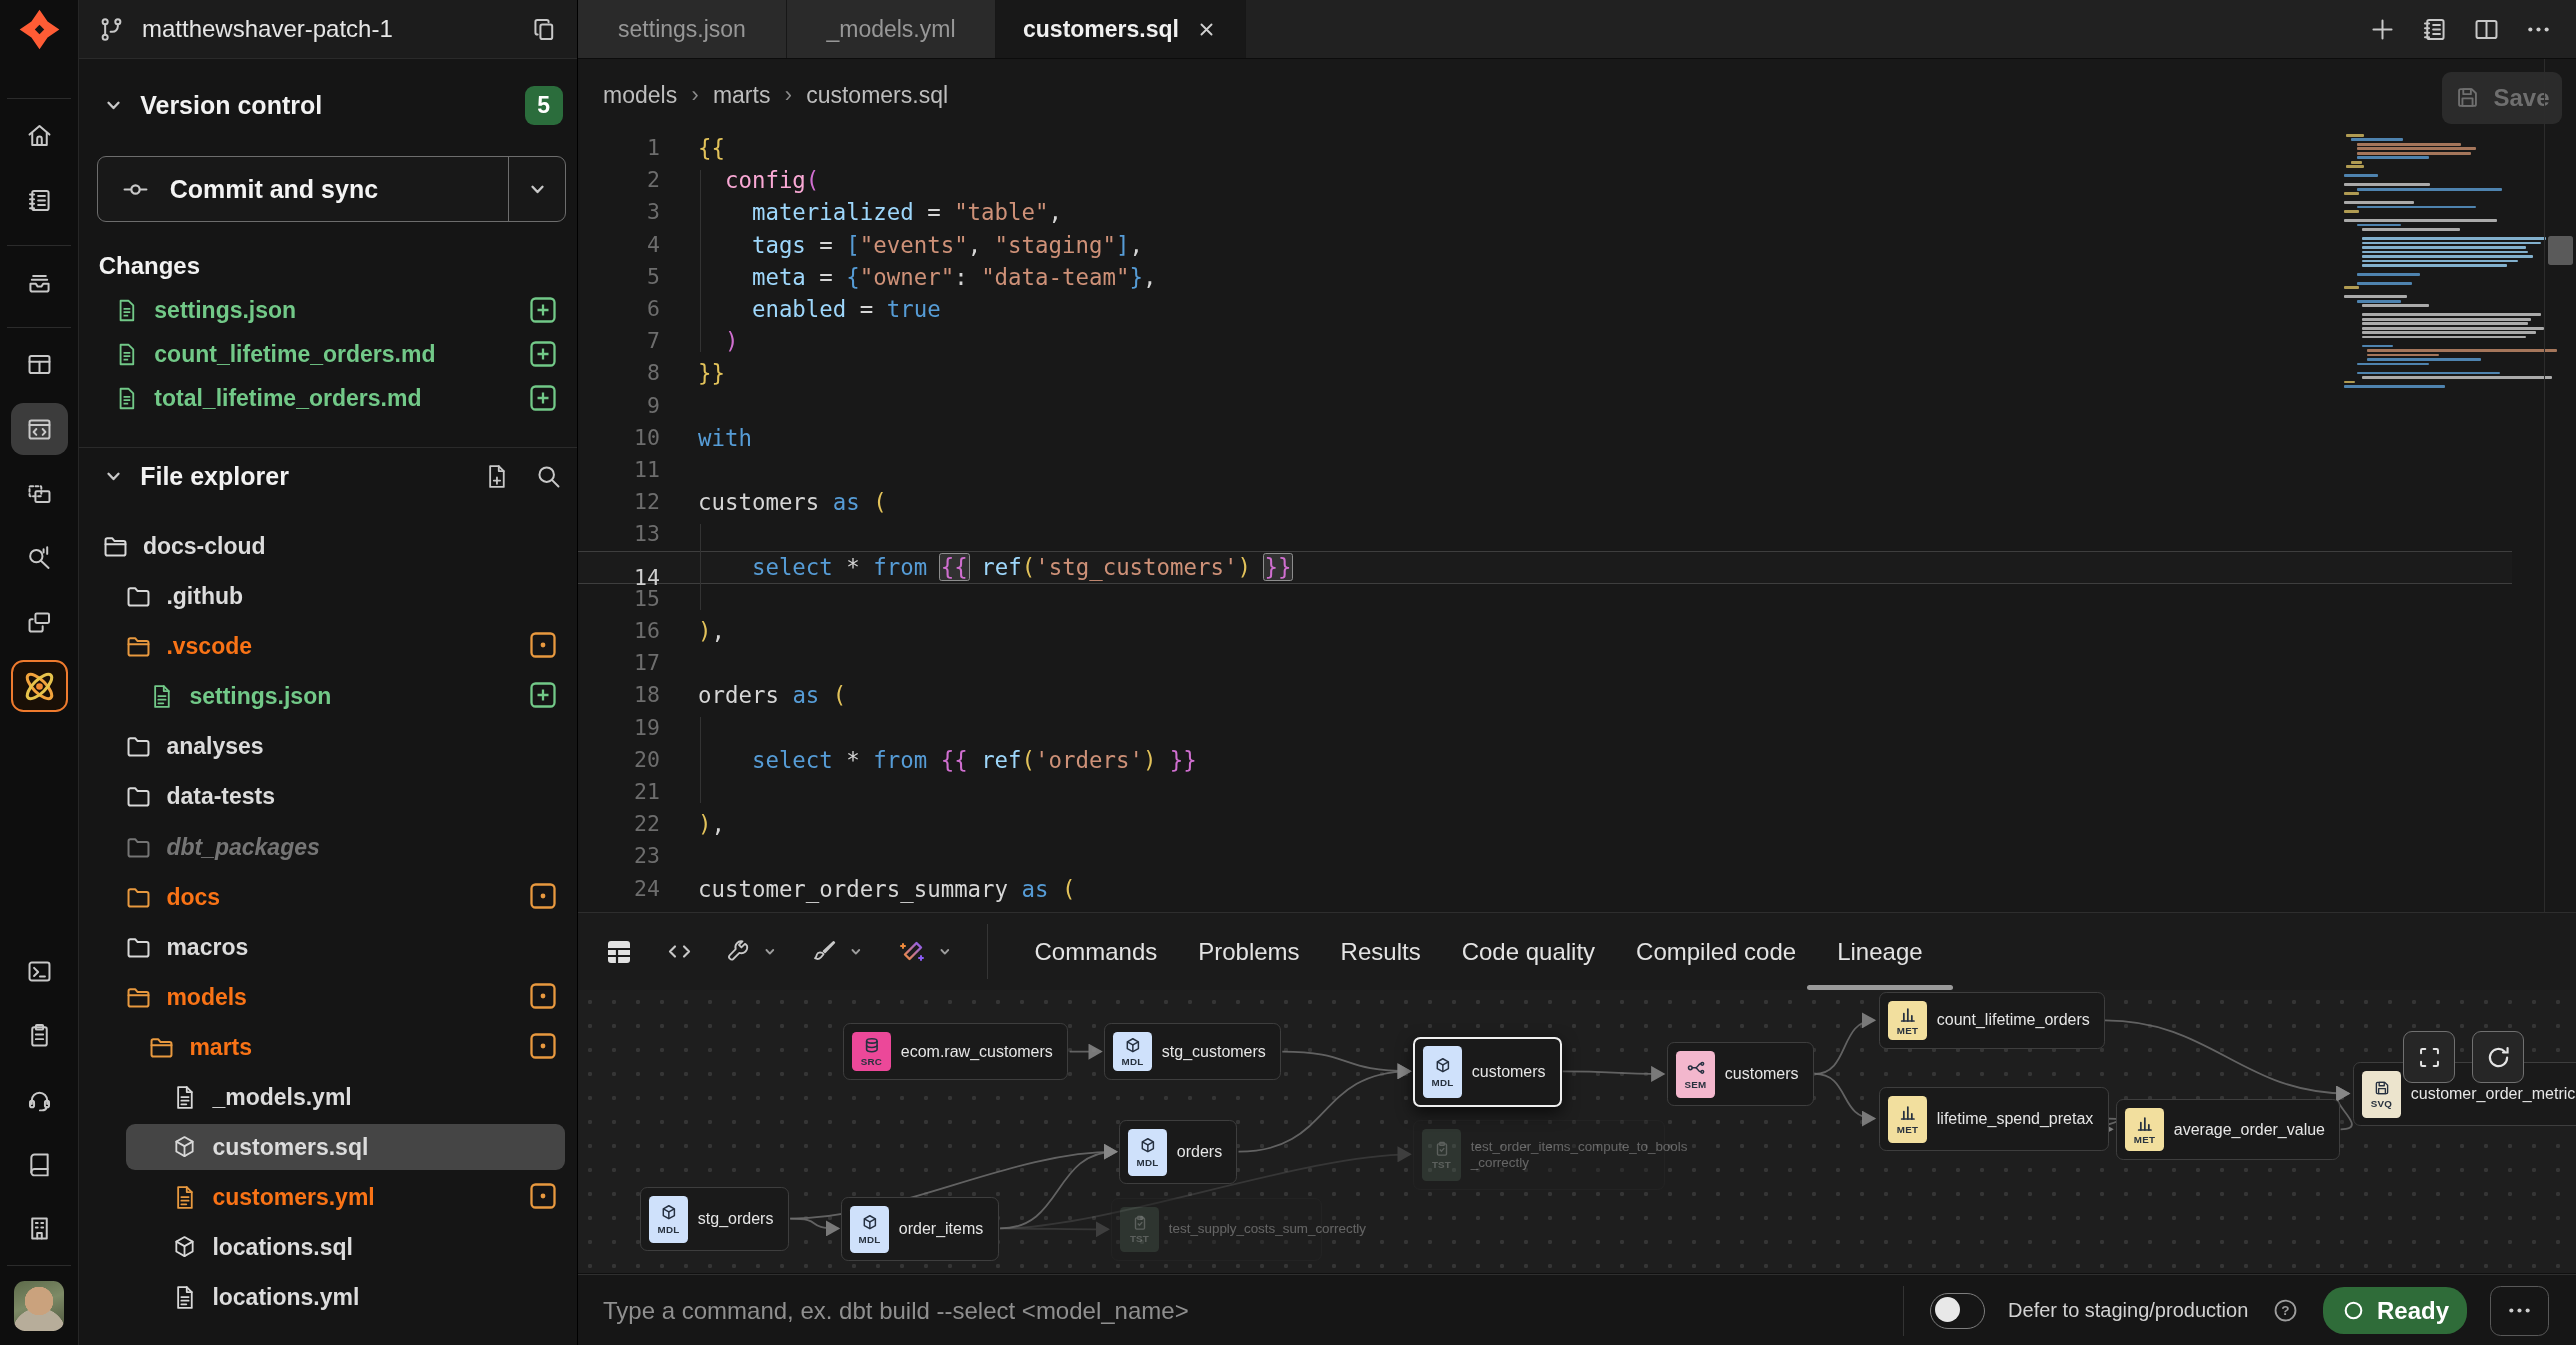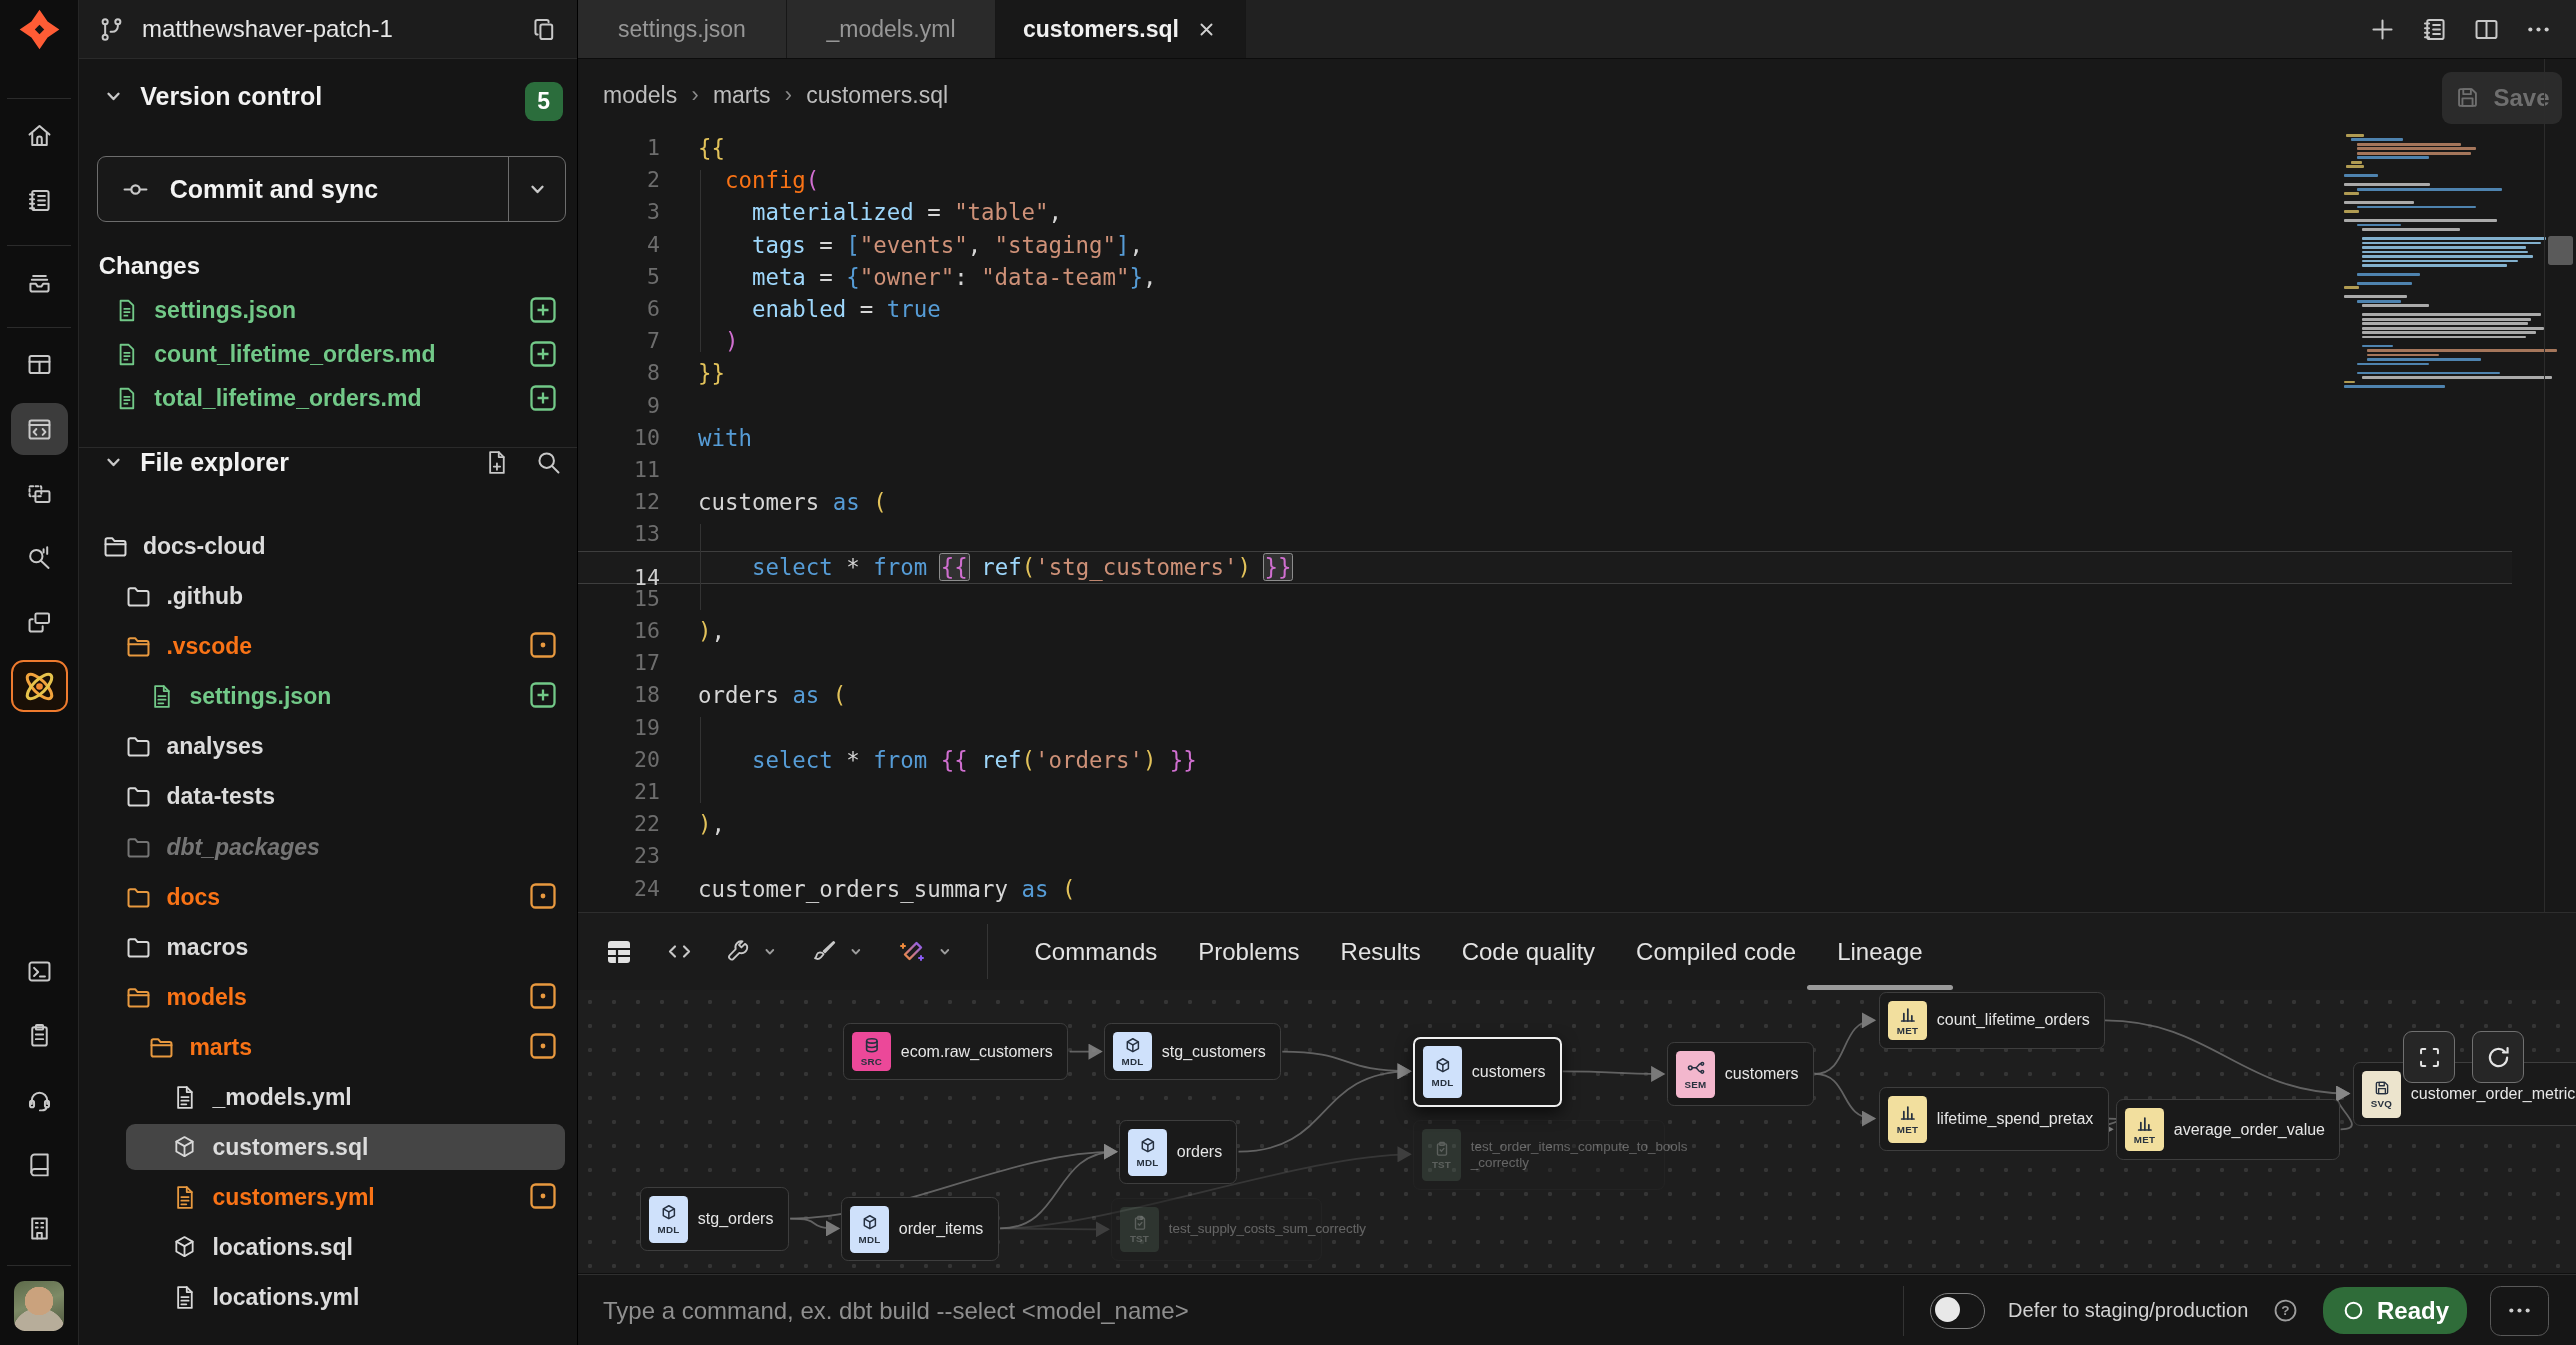--- a/index.html
+++ b/index.html
@@ -18,21 +18,21 @@
   .rail-atom { border:2.7px solid #ef7b2e; border-radius:12.5px; background:#190f06; }
   .avatar { position:absolute; left:14.3px; top:1281px; width:50px; height:50px; border-radius:10.7px;
     background: radial-gradient(circle at 50% 40%, #caa27d 0 36%, transparent 37%),
                 radial-gradient(circle at 50% 108%, #b7ad9a 0 45%, transparent 46%),
                 linear-gradient(160deg,#5d6b4a 0%, #7d8a66 45%, #4c543c 100%); cursor:pointer; }
 
   
   .sidebar { position:absolute; left:79px; top:0; width:499px; height:100%; background:#151515; border-right:0.9px solid #000; }
   .branch-row { position:absolute; left:0; top:0; width:100%; height:59px; background:#1c1c1c; border-bottom:0.9px solid #2a2a2a; display:flex; align-items:center; padding:0 18px; cursor:pointer; }
   .branch-name { color:#e6e6e6; font-size:24px; margin-left:16px; flex:1; white-space:nowrap; overflow:hidden; }
-  .sec-head { position:absolute; left:0; width:100%; display:flex; align-items:flex-start; padding:0 14.3px 0 19.7px; }
+  .sec-head { position:absolute; left:0; width:100%; display:flex; align-items:center; padding:0 14.3px 0 19.7px; }
   .sec-title { color:#f2f2f2; font-size:25px; font-weight:700; margin-left:12.5px; flex:1; }
   .vc-badge { min-width:38px; height:39px; background:#2b6d3c; color:#fff; border-radius:9px; font-size:23px; font-weight:700; display:flex; align-items:center; justify-content:center; padding:0 9px; }
   .commit-btn { position:absolute; left:18px; top:156px; width:469px; height:66px; border:1.3px solid #6d6d6d; border-radius:9px; display:flex; align-items:stretch; color:#f4f4f4; cursor:pointer; background:#181818; }
   .commit-main { flex:1; display:flex; align-items:center; padding-left:23px; gap:19.7px; font-size:25px; font-weight:600; }
   .commit-caret { width:57px; border-left:1.3px solid #6d6d6d; display:flex; align-items:center; justify-content:center; }
   .changes-title { position:absolute; left:19.7px; top:252px; color:#f2f2f2; font-size:24px; font-weight:700; }
   .chg-row { position:absolute; left:0; width:100%; height:44px; display:flex; align-items:center; padding:0 18px 0 34px; cursor:pointer; }
   .chg-label { color:#72c988; font-size:23px; font-weight:600; margin-left:14.3px; flex:1; }
   .badge-box { width:32px; height:32px; border-radius:5.4px; display:flex; align-items:center; justify-content:center; }
   .fe-head { top:447px; height:57px; border-top:0.9px solid #2a2a2a; }
@@ -60,21 +60,21 @@
   .crumb { color:#bdbdbd; font-size:23px; display:flex; align-items:center; gap:14.3px; }
   .crumb .sep { color:#8b8b8b; font-size:21.5px; }
   .save-btn { position:absolute; right:14.3px; top:12.5px; width:120px; height:52px; background:#2b2b2b; border-radius:9px; color:#6f6f6f; font-size:24px; font-weight:600; display:flex; align-items:center; justify-content:center; gap:12.5px; cursor:default; }
   .code { position:absolute; left:0; top:73px; right:32px; bottom:0; font-family:"DejaVu Sans Mono", monospace; font-size:22.4px; }
   .cline { position:absolute; left:0; right:0; height:32px; display:flex; line-height:32px; }
   .ln { width:82px; text-align:right; color:#6d6d6d; font-size:21.5px; flex:none; }
   .lt { margin-left:38px; white-space:pre; color:#d6d6d6; }
   .cur-line { position:absolute; left:0; right:32px; height:33px; border-top:1.3px solid #3e3e3e; border-bottom:1.3px solid #3e3e3e; background:rgba(255,255,255,0.015); }
   .cur-line-ln { color:#cfcfcf !important;margin-top:11px; }
   .cw{color:#d6d6d6} .cy{color:#e2c25a} .cm{color:#d06fd0} .cb{color:#569cd6}
-  .cl{color:#9ed7fb} .cf{color:#f97316} .cs{color:#ce9178}
+  .cl{color:#9ed7fb} .cf{color:#f9a8d4} .cs{color:#ce9178}
   .cB{color:#d06fd0; border:1.3px solid #8d8d8d; background:rgba(210,210,210,.12); border-radius:2.7px; margin:0 -1.8px; padding:0 0.9px;}
   .iguide { position:absolute; width:0.9px; background:#333; }
   .minimap { position:absolute; right:32px; top:75px; width:200px; }
   .mm-row { height:2.7px; margin-bottom:1.8px; border-radius:0.9px; }
   .vscroll { position:absolute; right:0; top:0; bottom:0; width:32px; border-left:0.9px solid #2c2c2c; }
   .vthumb { position:absolute; left:2.7px; right:2.7px; top:177px; height:29px; background:#5a5a5a; border-radius:2.7px; }
 
   
   .panel { position:absolute; left:0; top:912px; right:0; height:361px; background:#1b1b1b; border-top:0.9px solid #2e2e2e; }
   .ptoolbar { position:absolute; left:0; top:0; right:0; height:77px; display:flex; align-items:center; padding-left:25px; }

